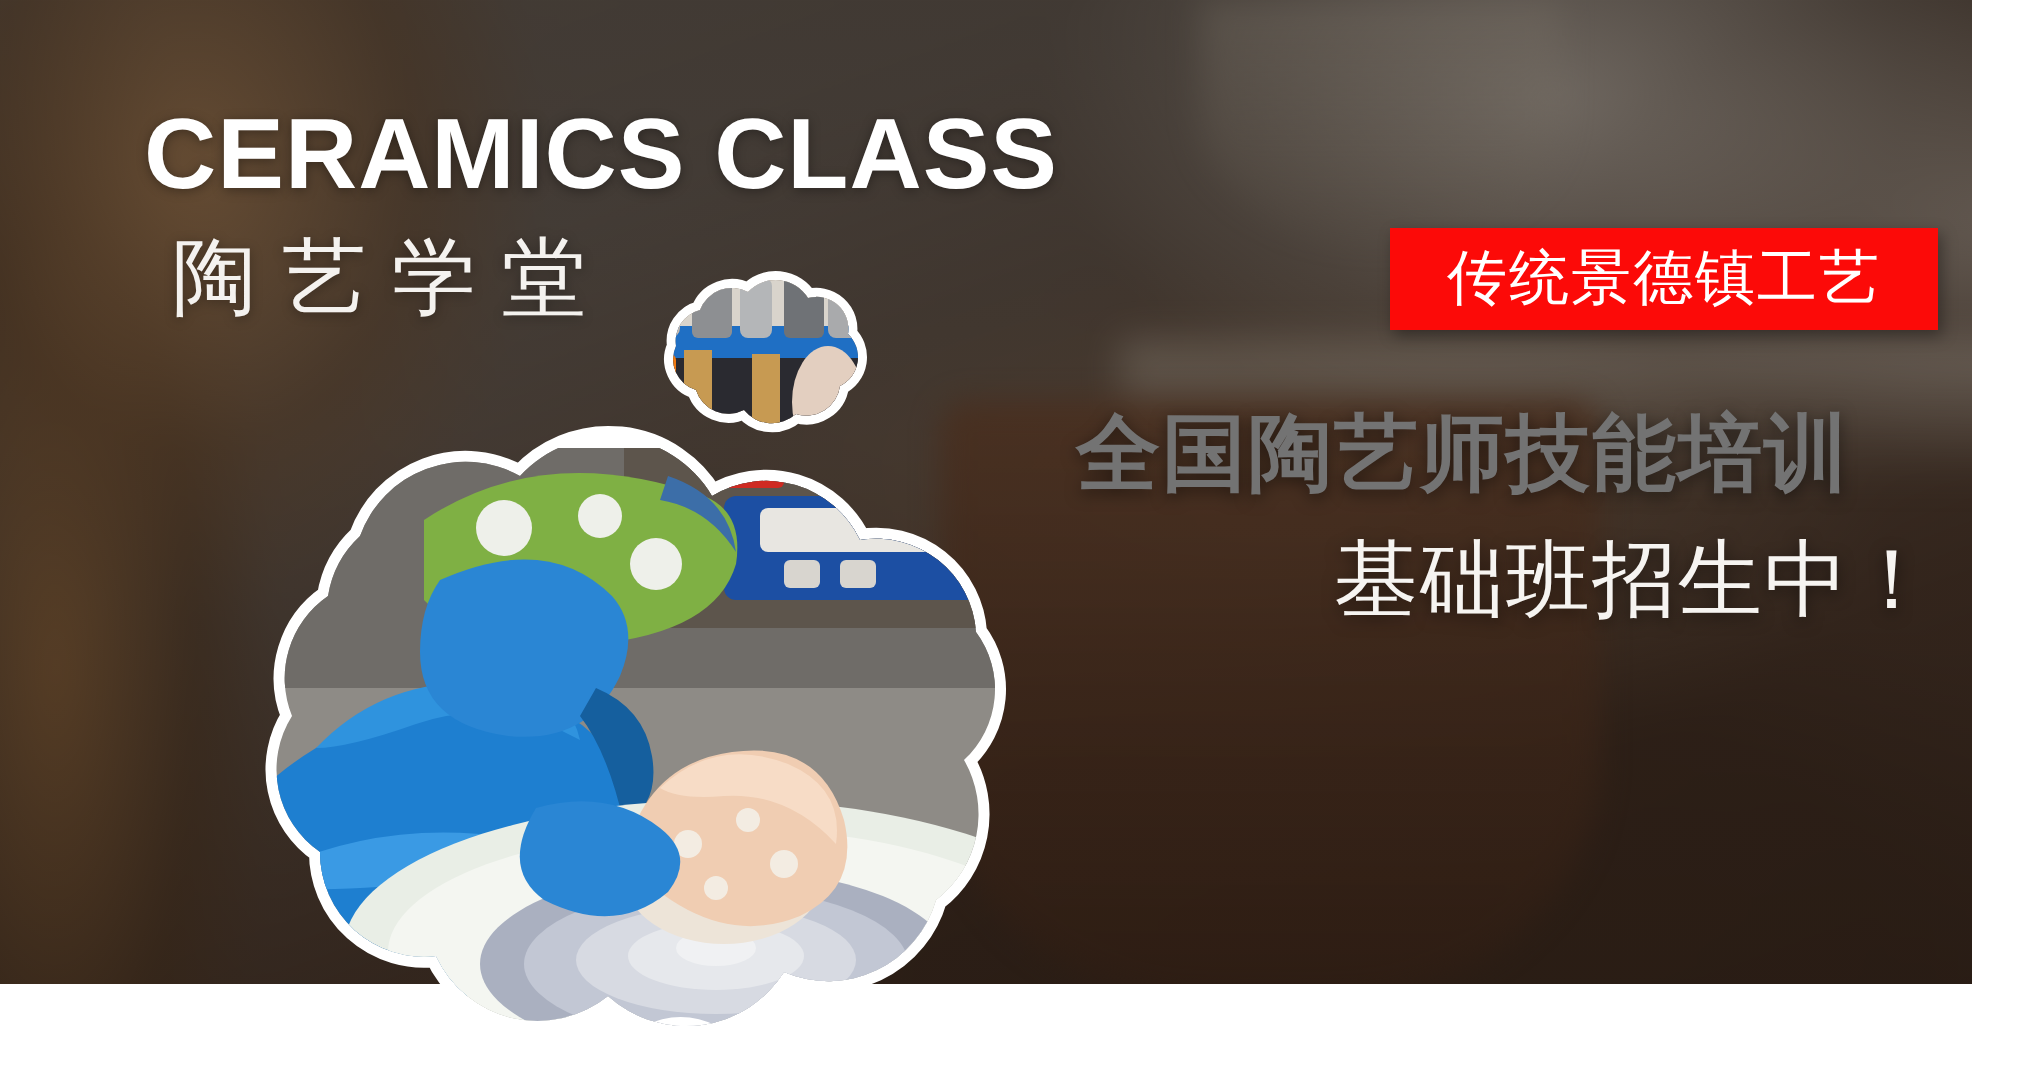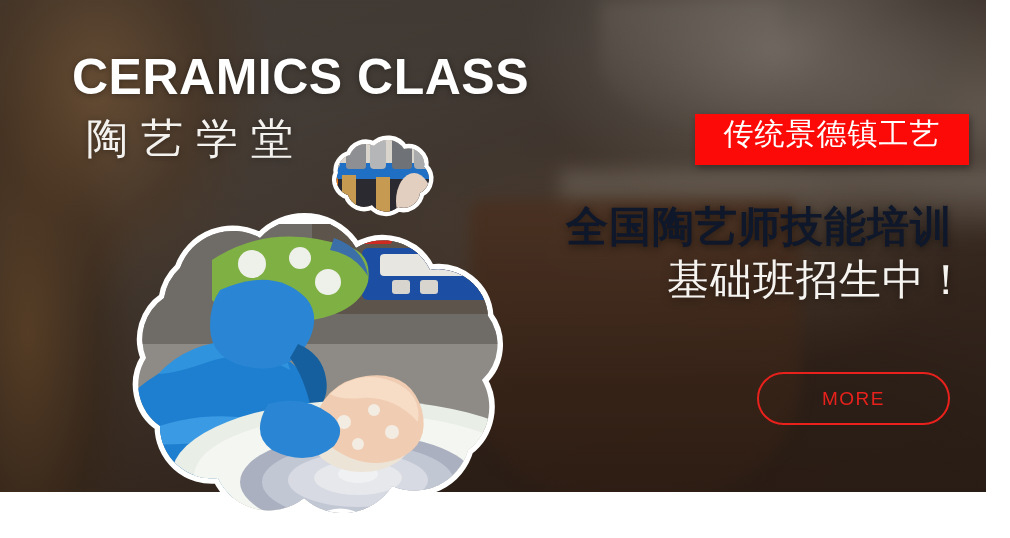--- a/index.html
+++ b/index.html
@@ -33,27 +33,27 @@
   
   .title-en{position:absolute;left:72px;top:52px;font-size:50px;font-weight:700;color:#fff;
     letter-spacing:.5px;line-height:1;white-space:nowrap;
     text-shadow:0 1px 6px rgba(0,0,0,.35);}
   .title-cn{position:absolute;left:86px;top:116px;font-size:42px;font-weight:300;color:#f4f2ef;
     letter-spacing:13px;line-height:1.1;white-space:nowrap;
     text-shadow:0 1px 6px rgba(0,0,0,.35);}
 
   
   .badge{position:absolute;left:695px;top:114px;width:274px;height:51px;background:#fc0a08;
-    display:flex;justify-content:center;
+    display:flex;align-items:center;justify-content:center;
     box-shadow:2px 3px 7px rgba(0,0,0,.35);}
   .badge span{font-size:30px;font-weight:500;color:#fff;letter-spacing:1px;white-space:nowrap;}
 
-  .head1{position:absolute;left:566px;top:199px;font-size:42px;font-weight:700;color:#0f172a;
+  .head1{position:absolute;left:538px;top:199px;font-size:42px;font-weight:700;color:#737373;
     letter-spacing:1px;white-space:nowrap;text-shadow:0 2px 8px rgba(0,0,0,.5);}
-  .head2{position:absolute;left:566px;top:252px;width:402px;text-align:right;
+  .head2{position:absolute;left:566px;top:262px;width:402px;text-align:right;
     font-size:42px;font-weight:400;color:#f6f4f1;letter-spacing:1px;white-space:nowrap;
     text-shadow:0 2px 8px rgba(0,0,0,.5);}
 
   .more-btn{position:absolute;left:757px;top:372px;width:193px;height:53px;border:2px solid #e8211c;
     border-radius:27px;background:transparent;display:flex;align-items:center;justify-content:center;
     cursor:pointer;padding:0;}
   .more-btn span{font-size:19px;color:#e8211c;letter-spacing:1.5px;font-weight:400;}
 
   
   .cloud-wrap{position:absolute;}
@@ -193,17 +193,14 @@
     </svg>
   </div>
 
   <div class="badge">
     <span>传统景德镇工艺</span>
   </div>
 
   <div class="head1">全国陶艺师技能培训</div>
   <div class="head2">基础班招生中！</div>
 
-  <button class="more-btn">
-    <span>MORE</span>
-  </button>
 
 </div>
 
 </body></html>

